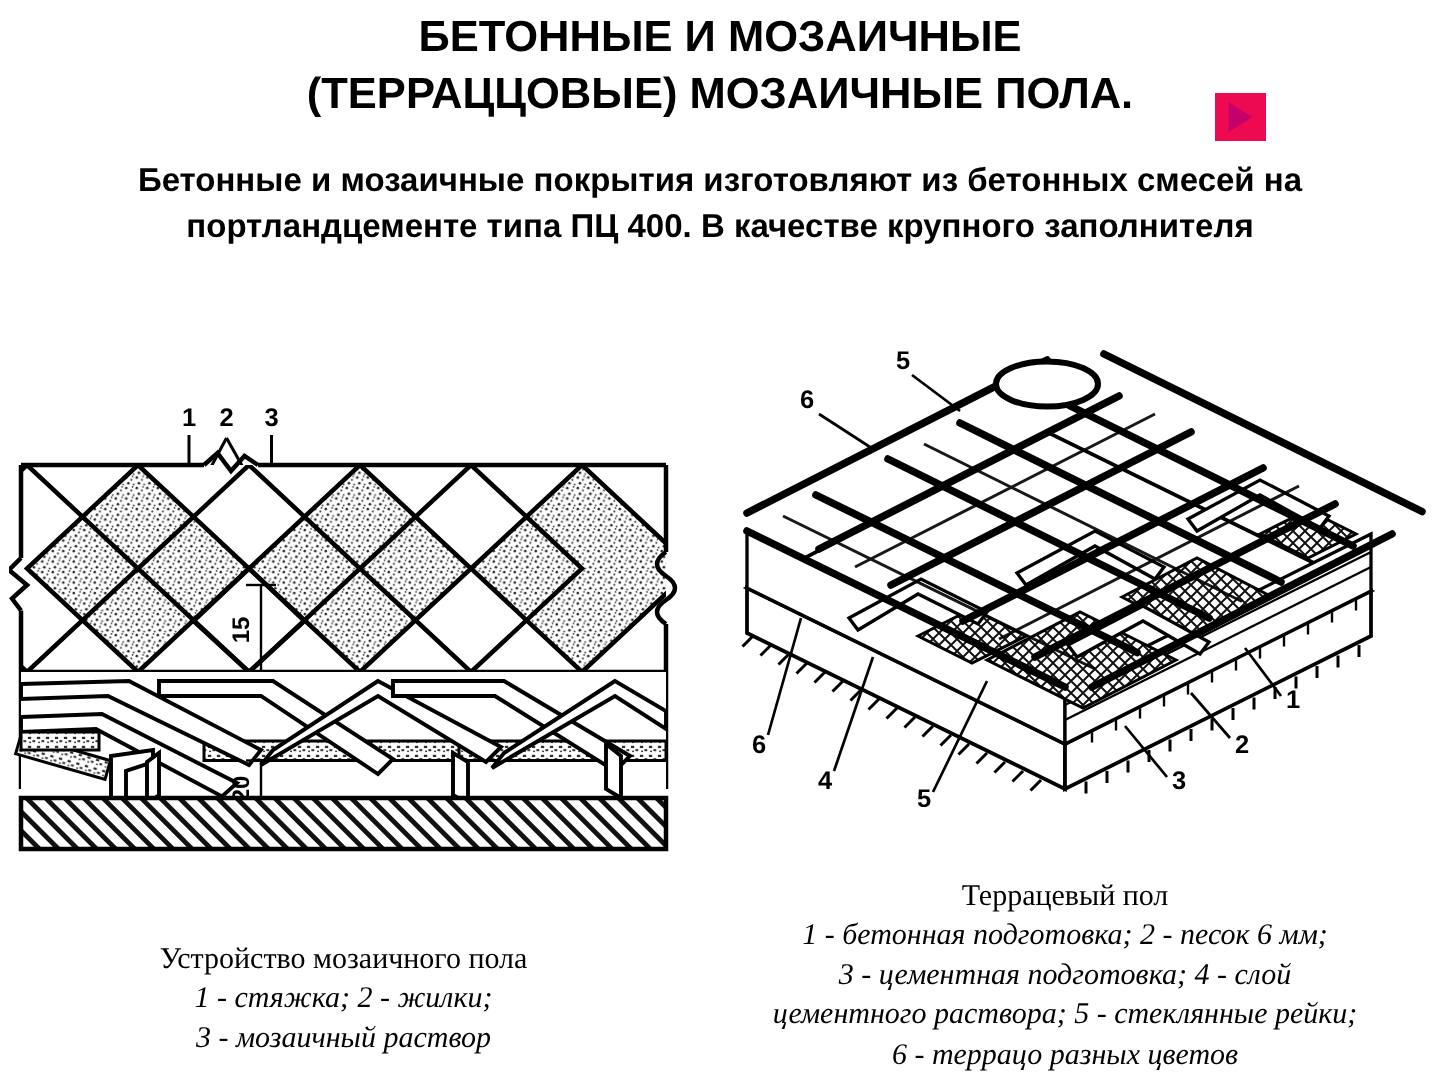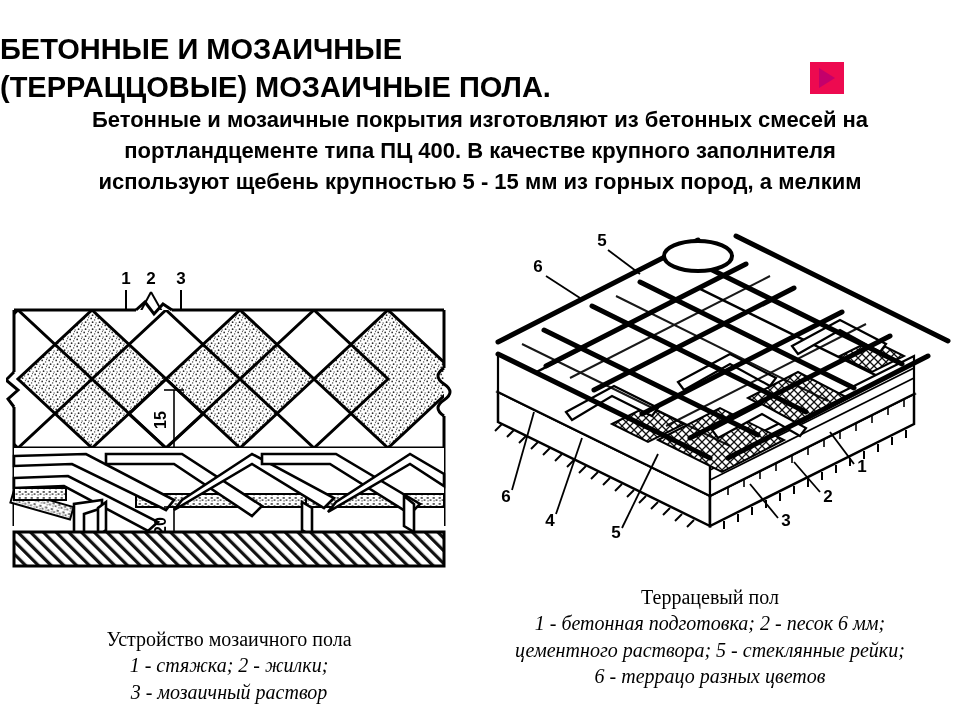--- a/index.html
+++ b/index.html
@@ -18,22 +18,22 @@
   }
 
   
   #header {
     position: absolute;
     left: 0; top: 0;
     width: 960px;
   }
   .title-block {
     position: relative;
-    text-align: left;
-    padding-top: 30px;
+    text-align: center;
+    padding-top: 6px;
   }
   .title-line {
     font-family: "Liberation Sans", sans-serif;
     font-weight: bold;
     font-size: 29px;
     line-height: 38px;
     letter-spacing: 0px;
     white-space: nowrap;
   }
   .title-line-2 {
@@ -111,21 +111,20 @@
     <div class="title-line title-line-2">(ТЕРРАЦЦОВЫЕ) МОЗАИЧНЫЕ ПОЛА.</div>
   </div>
   <div id="play-marker">
     <div class="tri"></div>
   </div>
 </div>
 
 <div id="body-text">
   <p>Бетонные и мозаичные покрытия изготовляют из бетонных смесей на</p>
   <p>портландцементе типа ПЦ 400. В качестве крупного заполнителя</p>
-  <p>используют щебень крупностью 5 - 15 мм из горных пород, а мелким</p>
 </div>
 
 <div class="figure" id="figure-left">
   <svg class="fig-svg" width="446" height="310" viewBox="0 0 446 310">
     <defs>
 
       <pattern id="stipple" width="7" height="7" patternUnits="userSpaceOnUse">
         <rect width="7" height="7" fill="#ffffff"></rect>
         <circle cx="1.2" cy="1.4" r="0.85" fill="#2a2a2a"></circle>
         <circle cx="4.6" cy="2.9" r="0.7" fill="#3a3a3a"></circle>
@@ -417,16 +416,17 @@
       <text x="154" y="312">5</text>
       <text x="400" y="246">1</text>
       <text x="366" y="276">2</text>
       <text x="324" y="300">3</text>
     </g>
   </svg>
 
   <div class="caption" id="caption-right">
     <div class="cap-title">Террацевый пол</div>
     <div class="cap-legend">1 - бетонная подготовка; 2 - песок 6 мм;</div>
+    <div class="cap-legend">3 - цементная подготовка; 4 - слой</div>
     <div class="cap-legend">цементного раствора; 5 - стеклянные рейки;</div>
     <div class="cap-legend">6 - террацо разных цветов</div>
   </div>
 </div>
 
 </body></html>

